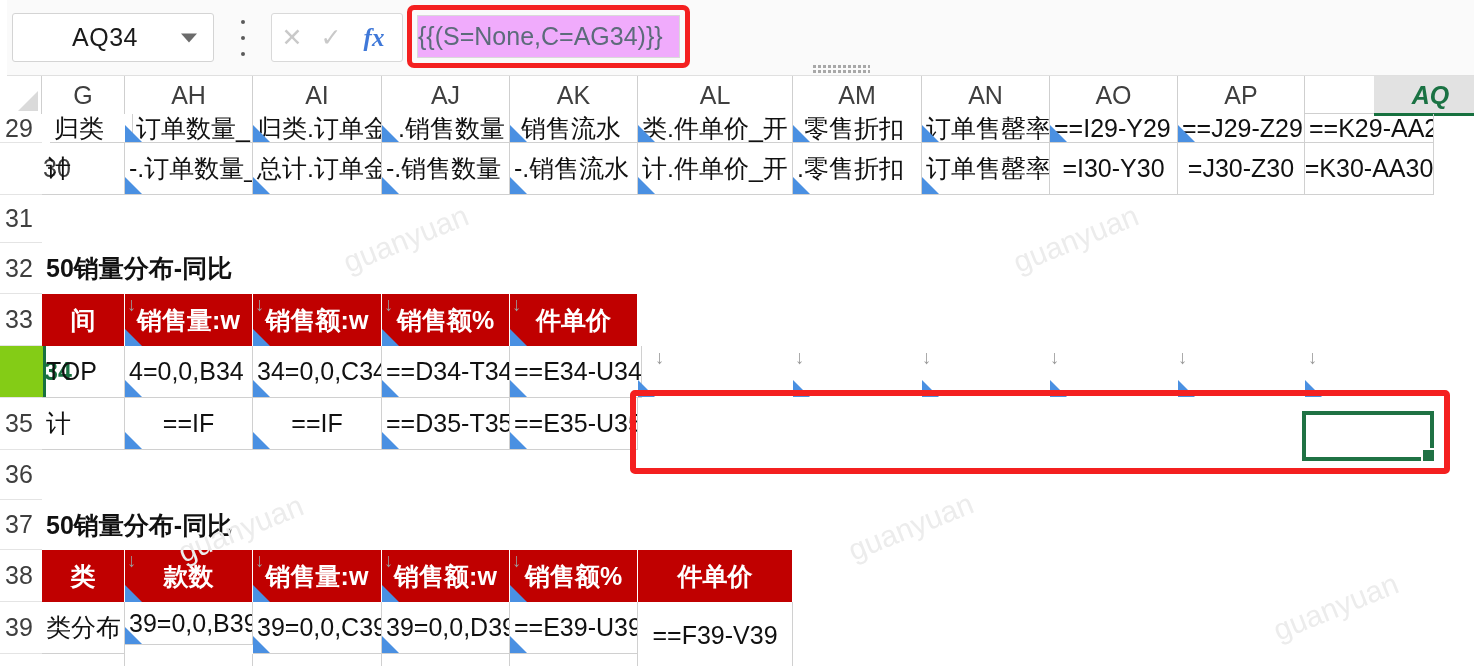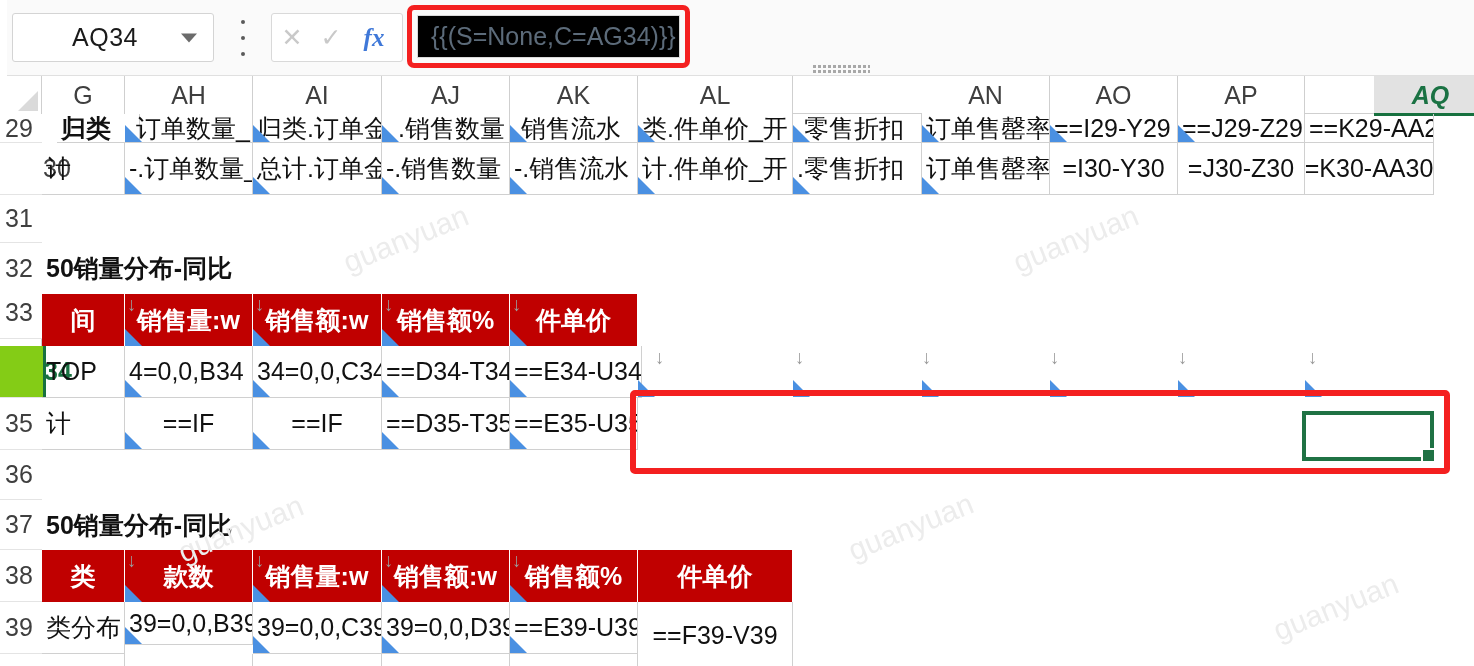--- a/index.html
+++ b/index.html
@@ -62,22 +62,22 @@
              font-family: "Liberation Serif", "DejaVu Serif", serif; font-weight: 600; }
 
   #formula-input-wrap {
     position: absolute; left: 400px; top: 5px;
     width: 283px; height: 63px;
     border: 5px solid #f42020;
     border-radius: 7px;
   }
   #formula-input {
     position: absolute; left: 5px; top: 5px; right: 5px; bottom: 5px;
-    background: #000000; border: 1px solid #d9d9d9;
-    display: flex; align-items: center; padding-left: 13px;
+    background: #f0abfc; border: 1px solid #d9d9d9;
+    display: flex; align-items: center; 
   }
   #formula-value { font-size: 25px; color: #5c6b7a; white-space: nowrap; }
 
   #formula-grip {
     position: absolute; left: 805px; top: 64px;
     width: 58px; height: 10px;
     background-image: radial-gradient(#9a9a9a 40%, transparent 41%);
     background-size: 5px 5px;
     opacity: .85;
   }
@@ -224,43 +224,44 @@
     <div id="col-header-row">
       <div id="corner-box">
         <div id="corner-tri"></div>
       </div>
     <div class="col-head" style="left: 42px; width: 83px;">G</div>
         <div class="col-head" style="left: 125px; width: 128px;">AH</div>
         <div class="col-head" style="left: 253px; width: 129px;">AI</div>
         <div class="col-head" style="left: 382px; width: 128px;">AJ</div>
         <div class="col-head" style="left: 510px; width: 128px;">AK</div>
         <div class="col-head" style="left: 638px; width: 155px;">AL</div>
+        <div class="col-head" style="left: 793px; width: 129px;">AM</div>
         <div class="col-head" style="left: 922px; width: 128px;">AN</div>
         <div class="col-head" style="left: 1050px; width: 128px;">AO</div>
         <div class="col-head" style="left: 1178px; width: 127px;">AP</div>
         <div class="col-head sel" style="left: 1374px; width: 114px; font-style: italic;">AQ</div>
       </div>
 
     <div id="row-header-col">
         <div class="row-head" style="top: 0px; height: 29px;">29</div>
         <div class="row-head" style="top: 29px; height: 52px; padding-left: 43px;">30</div>
         <div class="row-head" style="top: 81px; height: 48px;">31</div>
         <div class="row-head" style="top: 129px; height: 51px;">32</div>
-        <div class="row-head" style="top: 173px; height: 52px;">33</div>
+        <div class="row-head" style="top: 180px; height: 52px;">33</div>
         <div class="row-head sel" style="top: 232px; height: 52px;">34</div>
         <div class="row-head" style="top: 284px; height: 52px;">35</div>
         <div class="row-head" style="top: 336px; height: 50px;">36</div>
         <div class="row-head" style="top: 386px; height: 50px;">37</div>
         <div class="row-head" style="top: 436px; height: 52px;">38</div>
         <div class="row-head" style="top: 488px; height: 52px;">39</div>
         <div class="row-head" style="top: 540px; height: 52px;">40</div>
       </div>
 
     <div id="cells">
-        <div class="cell bordered" style="left: 15px; top: 0px; width: 83px; height: 29px; font-weight: bold;">
+        <div class="cell bordered" style="left: 8px; top: 0px; width: 83px; height: 29px;">
           <span>归类</span>
         </div>
         <div class="cell bordered" style="left: 83px; top: 0px; width: 128px; height: 29px; align-items: center;">
           <span>.订单数量_</span>
           <span class="mark-tri"></span>
         </div>
         <div class="cell bordered" style="left: 211px; top: 0px; width: 129px; height: 29px;">
           <span>归类.订单金</span>
           <span class="mark-tri"></span>
         </div>

